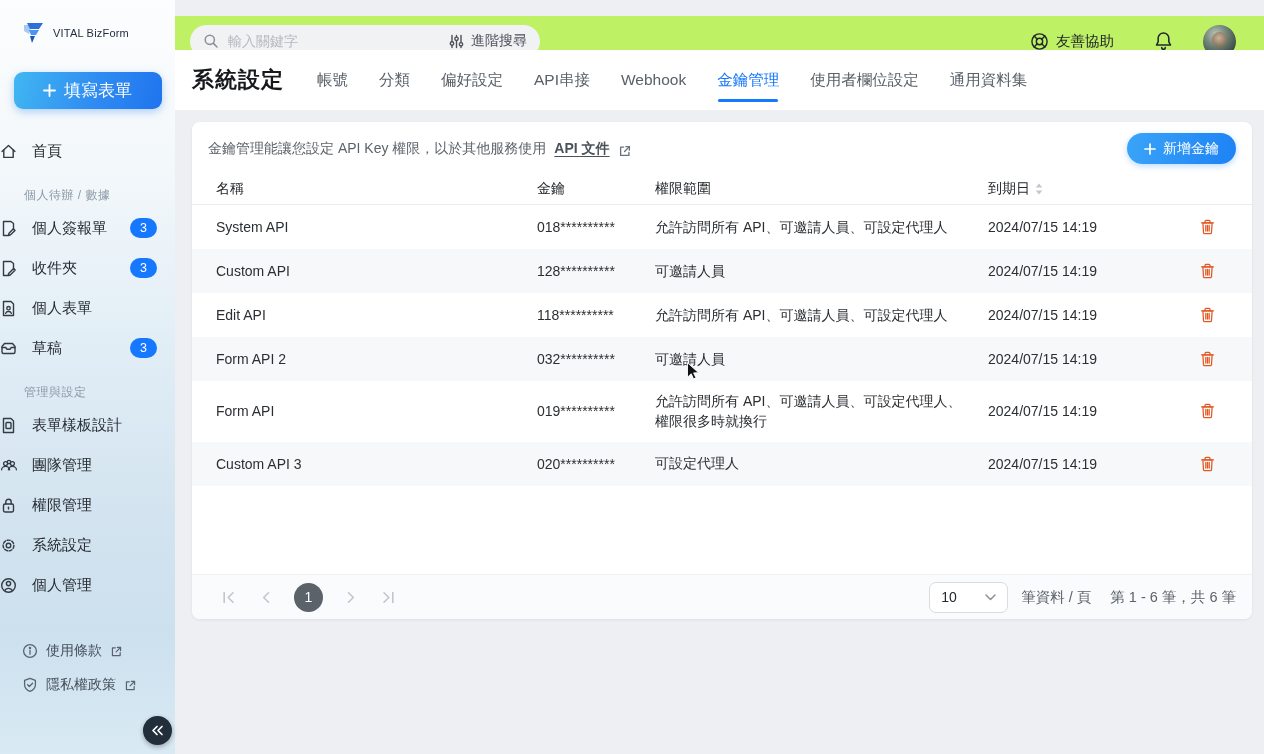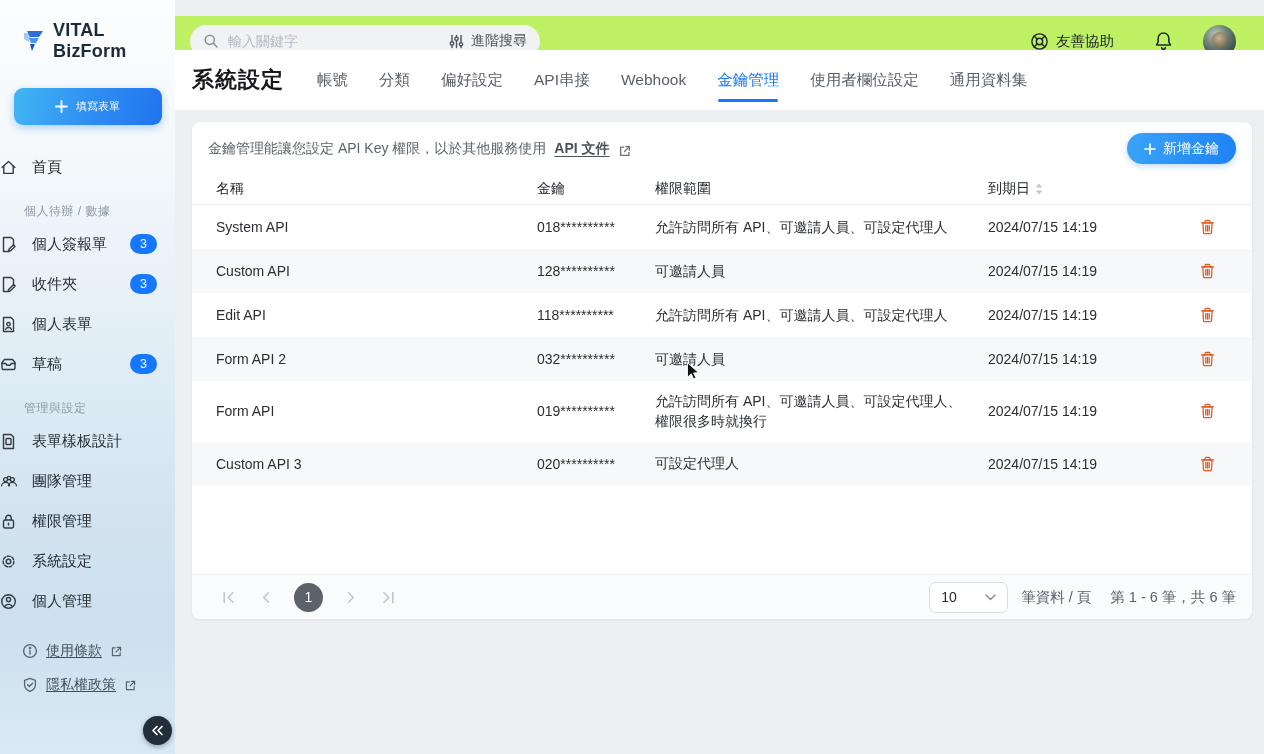--- a/index.html
+++ b/index.html
@@ -10,46 +10,46 @@
   }
   svg { display:block; }
 
   
   .sidebar {
     position:absolute; left:0; top:0; width:175px; height:754px;
     background:linear-gradient(180deg,#fcfdfe 0%,#f3f8fb 22%,#e2eef6 45%,#d3e4f0 68%,#cde0ee 84%,#d9eaf4 100%);
     z-index:3;
   }
   .logo-row { display:flex; align-items:center; gap:7px; padding:20px 0 0 20px; }
-  .logo-text { font-size:18px; font-weight:700; color:#1c2b3a; letter-spacing:.2px; }
+  .logo-text { font-size:11px; font-weight:400; color:#1c2b3a; letter-spacing:.2px; }
   .fill-btn {
     margin:26px auto 0; width:148px; height:37px; border:none; border-radius:9px;
     background:linear-gradient(105deg,#41b7f2 0%,#2f8cf2 55%,#1f74ee 100%);
-    color:#fff; font-size:11px; display:flex; align-items:center; justify-content:center; gap:8px;
+    color:#fff; font-size:17px; display:flex; align-items:center; justify-content:center; gap:8px;
     cursor:pointer; box-shadow:0 3px 8px rgba(47,125,233,.35);
     font-family:inherit;
   }
   .nav { margin-top:22px; }
   .nav-item {
     height:40px; display:flex; align-items:center; gap:15px; 
     font-size:15px; color:#272c33; cursor:pointer; position:relative;
   }
   .nav-item .ic { color:#343b44; width:17px; flex:0 0 17px; }
   .nav-section { margin:16px 0 4px 24px; font-size:12px; color:#8d9aa6; letter-spacing:.5px; }
   .badge {
     position:absolute; right:18px; min-width:27px; height:20px; border-radius:10px;
     background:#1677ff; color:#fff; font-size:12.5px; display:flex; align-items:center; justify-content:center;
     padding:0 8px;
   }
   .side-foot { position:absolute; left:0; bottom:52px; width:100%; }
   .foot-link {
     display:flex; align-items:center; gap:8px; padding-left:22px; height:34px;
     font-size:14px; color:#454f5a; cursor:pointer;
   }
-  .foot-link .lbl { text-decoration:underline; text-underline-offset:2px; }
+  .foot-link .lbl { text-underline-offset:2px; }
   .foot-link .ic { color:#5a646f; }
   .collapse-btn {
     position:absolute; right:3px; bottom:9px; width:29px; height:29px; border-radius:50%;
     background:#222f3b; color:#fff; display:flex; align-items:center; justify-content:center;
     cursor:pointer; box-shadow:0 2px 5px rgba(0,0,0,.3);
   }
 
   
   .topbar {
     position:absolute; left:175px; top:16px; width:1089px; height:50px; background:#bef264;

